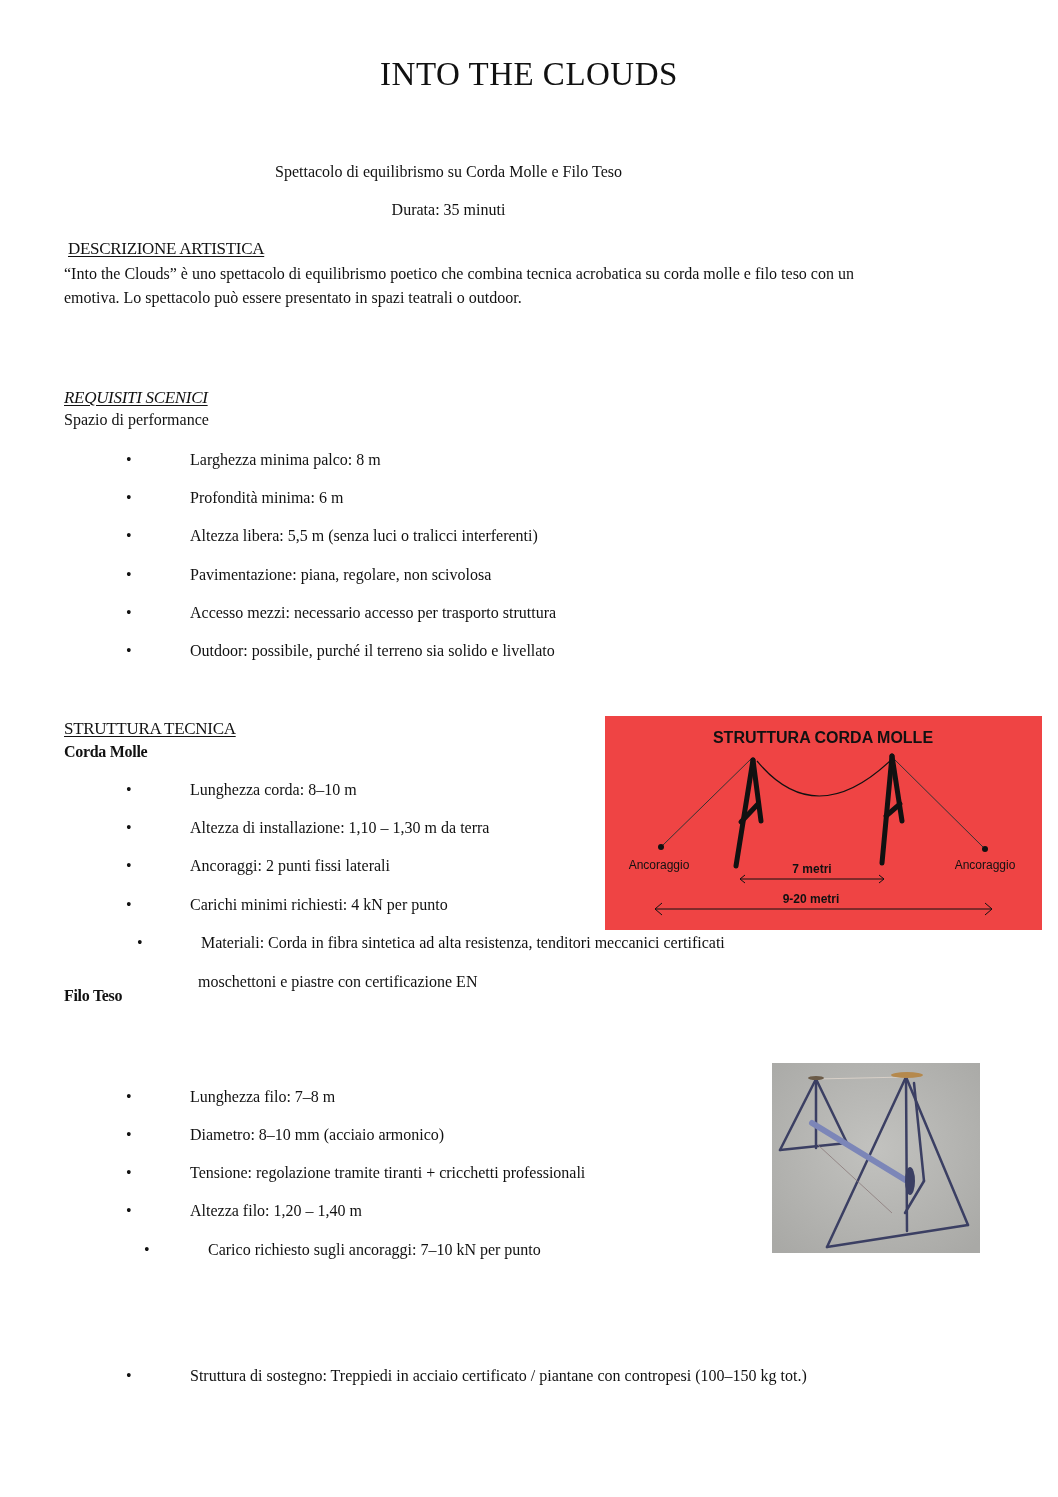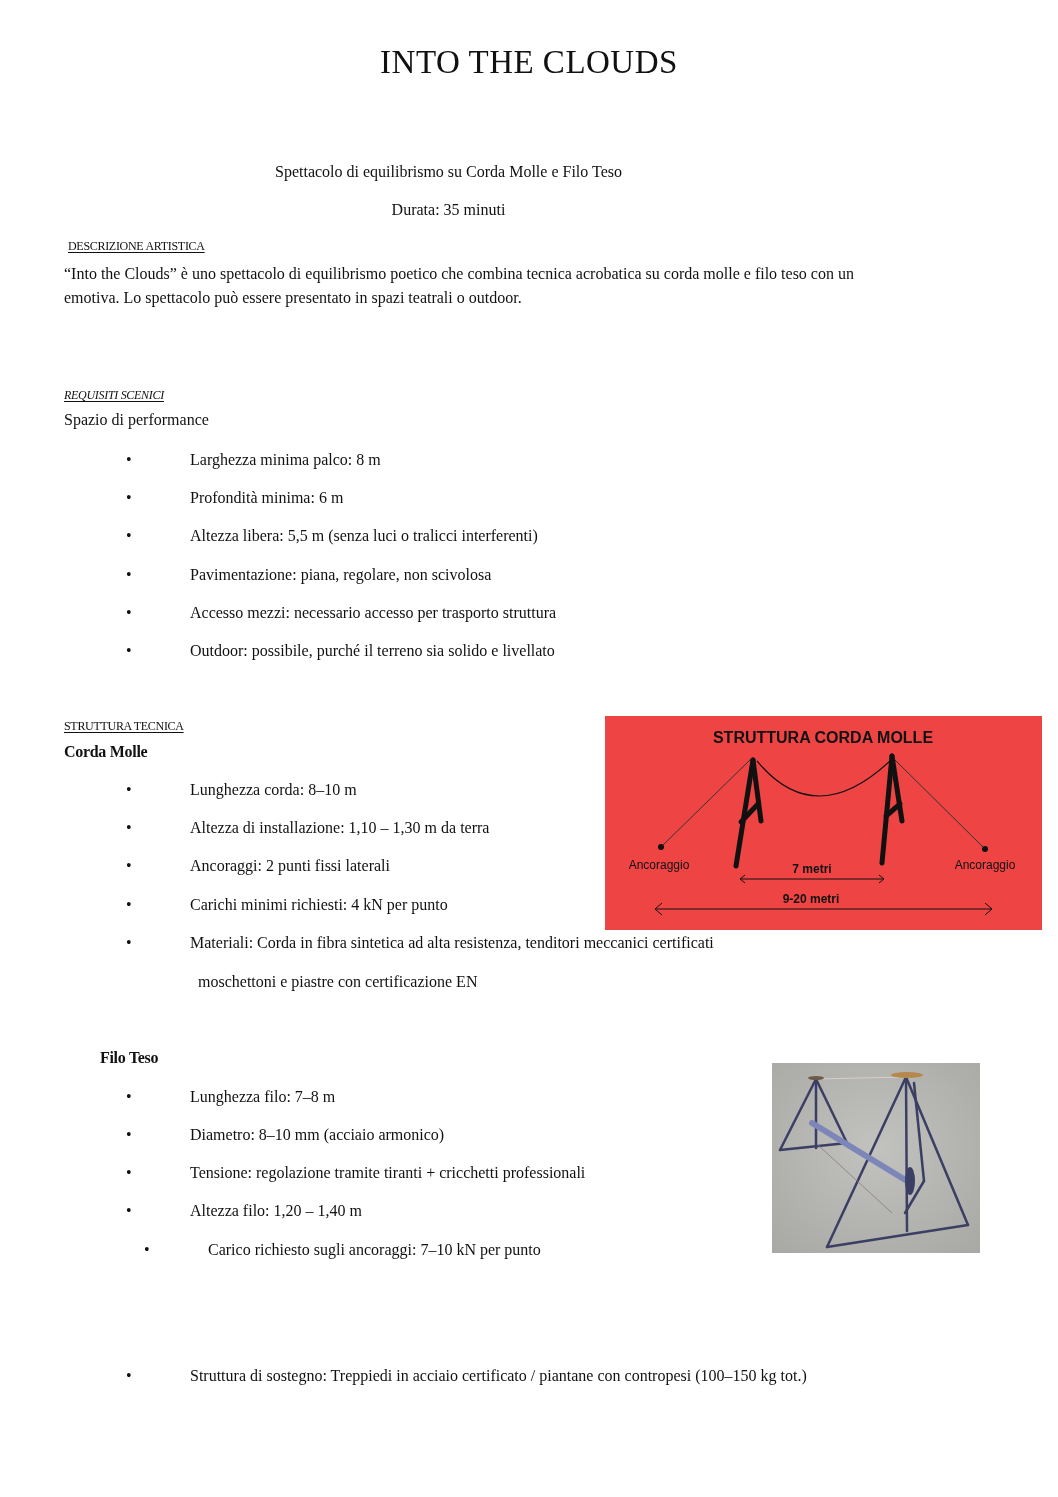--- a/index.html
+++ b/index.html
@@ -3,31 +3,31 @@
   <meta charset="utf-8">
   <style>
     html, body { margin: 0; padding: 0; background: #ffffff; }
     body {
       width: 1058px; height: 1497px; position: relative; overflow: hidden;
       font-family: "Liberation Serif", "DejaVu Serif", serif;
       color: #111111;
     }
     .abs { position: absolute; }
     .title {
-      left: 0; width: 1058px; top: 44px; text-align: center;
+      left: 0; width: 1058px; top: 56px; text-align: center;
       font-size: 33px; letter-spacing: 0.5px; font-weight: normal;
       font-family: "Liberation Serif", serif;
     }
     .subtitle, .duration {
       left: 0; width: 897px; text-align: center; font-size: 16px;
     }
     .subtitle { top: 163px; }
     .duration { top: 201px; }
     .heading {
-      font-size: 12px; text-decoration: underline; text-underline-offset: 2px;
+      font-size: 17px; text-decoration: underline; text-underline-offset: 2px;
       letter-spacing: -0.3px;
     }
     .para { font-size: 16px; line-height: 24px; }
     .subhead { font-size: 16px; font-weight: bold; letter-spacing: -0.3px; }
     .plain { font-size: 16px; }
     .bullet-row { position: absolute; left: 126px; font-size: 16px; white-space: nowrap; }
     .bullet-row .dot { display: inline-block; width: 64px; }
     .bullet-row .txt { display: inline-block; }
     .diagram {
       left: 605px; top: 716px; width: 437px; height: 214px; background: #ef4444;
@@ -60,21 +60,21 @@
 <div class="bullet-row" style="top:604px;"><span class="dot">•</span><span class="txt">Accesso mezzi: necessario accesso per trasporto struttura</span></div>
 <div class="bullet-row" style="top:642px;"><span class="dot">•</span><span class="txt">Outdoor: possibile, purché il terreno sia solido e livellato</span></div>
 
 <div class="abs heading" style="left:64px; top:719px;">STRUTTURA TECNICA</div>
 <div class="abs subhead" style="left:64px; top:743px;">Corda Molle</div>
 
 <div class="bullet-row" style="top:781px;"><span class="dot">•</span><span class="txt">Lunghezza corda: 8–10 m</span></div>
 <div class="bullet-row" style="top:819px;"><span class="dot">•</span><span class="txt">Altezza di installazione: 1,10 – 1,30 m da terra</span></div>
 <div class="bullet-row" style="top:857px;"><span class="dot">•</span><span class="txt">Ancoraggi: 2 punti fissi laterali</span></div>
 <div class="bullet-row" style="top:896px;"><span class="dot">•</span><span class="txt">Carichi minimi richiesti: 4 kN per punto</span></div>
-<div class="bullet-row" style="top:934px;"><span class="dot">•</span><span class="txt">Materiali: Corda in fibra sintetica ad alta resistenza, tenditori meccanici certificati</span></div>
+<div class="bullet-row" style="top:934px;margin-left:11px;"><span class="dot">•</span><span class="txt">Materiali: Corda in fibra sintetica ad alta resistenza, tenditori meccanici certificati</span></div>
 <div class="abs plain" style="left:198px; top:973px;">moschettoni e piastre con certificazione EN</div>
 
 <div class="abs diagram">
   <svg width="437" height="214" viewBox="0 0 437 214" xmlns="http://www.w3.org/2000/svg">
     <text x="218" y="27" text-anchor="middle" font-family="Liberation Sans, sans-serif" font-weight="bold" font-size="16" fill="#111">STRUTTURA CORDA MOLLE</text>
 
     <line x1="56" y1="131" x2="147" y2="42" stroke="#333" stroke-width="1"></line>
     <line x1="285" y1="39" x2="380" y2="133" stroke="#333" stroke-width="1"></line>
     <circle cx="56" cy="131" r="3" fill="#111"></circle>
     <circle cx="380" cy="133" r="3" fill="#111"></circle>
@@ -100,21 +100,21 @@
     <path d="M140 159 L135 163 L140 167" stroke="#111" fill="none"></path>
     <path d="M274 159 L279 163 L274 167" stroke="#111" fill="none"></path>
     <text x="206" y="187" text-anchor="middle" font-family="Liberation Sans, sans-serif" font-weight="bold" font-size="12" fill="#111">9-20 metri</text>
 
     <line x1="50" y1="193" x2="387" y2="193" stroke="#111" stroke-width="1"></line>
     <path d="M57 187 L50 193 L57 199" stroke="#111" fill="none"></path>
     <path d="M380 187 L387 193 L380 199" stroke="#111" fill="none"></path>
   </svg>
 </div>
 
-<div class="abs subhead" style="left:64px; top:1049px;margin-left:36px;">Filo Teso</div>
+<div class="abs subhead" style="left:64px; top:987px;">Filo Teso</div>
 
 <div class="bullet-row" style="top:1088px;"><span class="dot">•</span><span class="txt">Lunghezza filo: 7–8 m</span></div>
 <div class="bullet-row" style="top:1126px;"><span class="dot">•</span><span class="txt">Diametro: 8–10 mm (acciaio armonico)</span></div>
 <div class="bullet-row" style="top:1164px;"><span class="dot">•</span><span class="txt">Tensione: regolazione tramite tiranti + cricchetti professionali</span></div>
 <div class="bullet-row" style="top:1202px;"><span class="dot">•</span><span class="txt">Altezza filo: 1,20 – 1,40 m</span></div>
 <div class="bullet-row" style="top:1241px;margin-left:18px;"><span class="dot">•</span><span class="txt">Carico richiesto sugli ancoraggi: 7–10 kN per punto</span></div>
 <div class="bullet-row" style="top:1350px;margin-top:17px;"><span class="dot">•</span><span class="txt">Struttura di sostegno: Treppiedi in acciaio certificato / piantane con contropesi (100–150 kg tot.)</span></div>
 
 <div class="abs photo">
   <svg width="208" height="190" viewBox="0 0 208 190" xmlns="http://www.w3.org/2000/svg">

